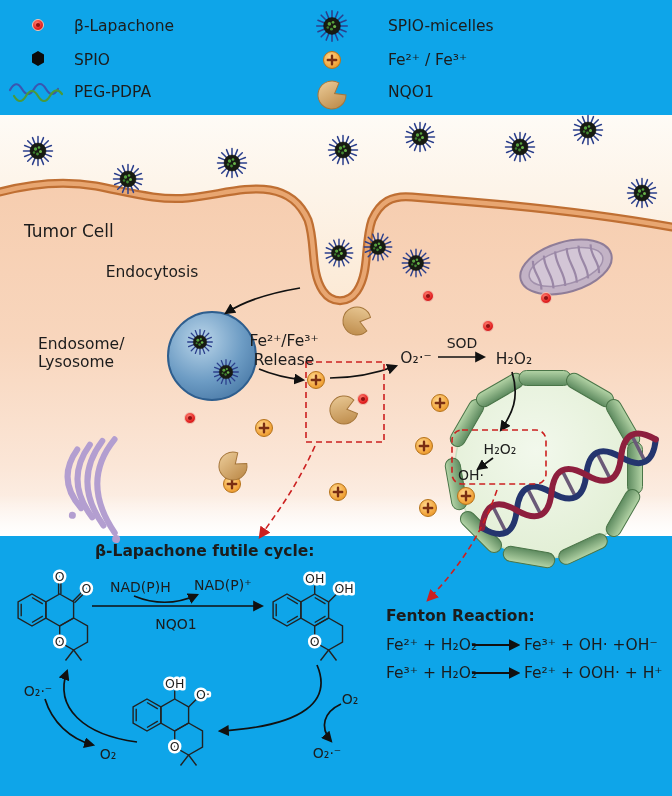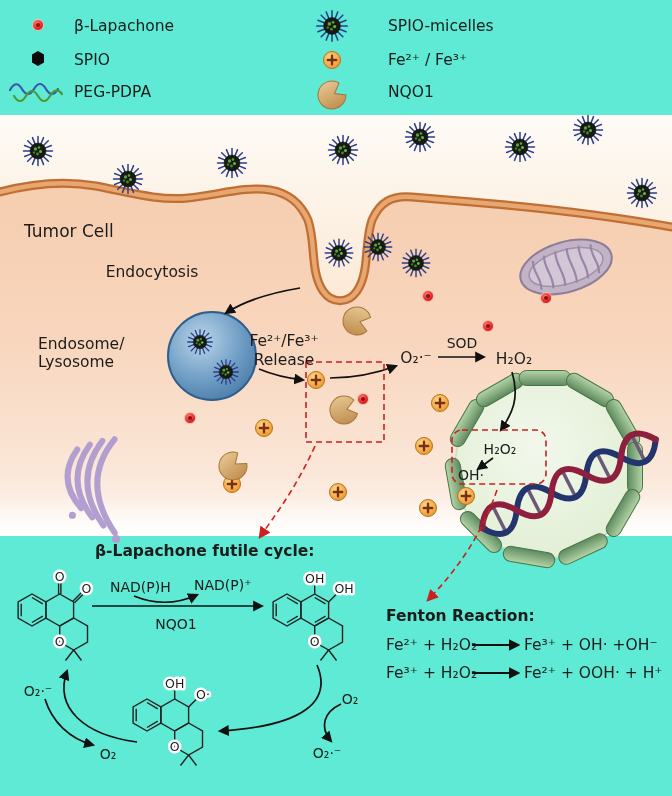--- a/index.html
+++ b/index.html
@@ -1,16 +1,16 @@
 <!DOCTYPE html>
 <html><head>
 <meta charset="utf-8">
 <style>
   html,body{margin:0;padding:0;background:#fff;}
-  .canvas{position:relative;width:672px;height:796px;background:#5eead4;overflow:hidden;}
+  .canvas{position:relative;width:672px;height:796px;background:#0ea5e9;overflow:hidden;}
   svg{display:block;}
   text{font-family:"DejaVu Sans","Liberation Sans",sans-serif;fill:#1c1c1c;}
   .t15{font-size:15.5px;}
   .t14{font-size:14px;}
   .t17{font-size:17px;}
   .tb{font-weight:bold;}
   .chem{font-size:12.5px;}
   .halo{paint-order:stroke;stroke:#ffffff;stroke-width:5px;stroke-linejoin:round;}
   .mid{text-anchor:middle;dominant-baseline:middle;}
   .bond{stroke:#222;stroke-width:1.4;fill:none;}

